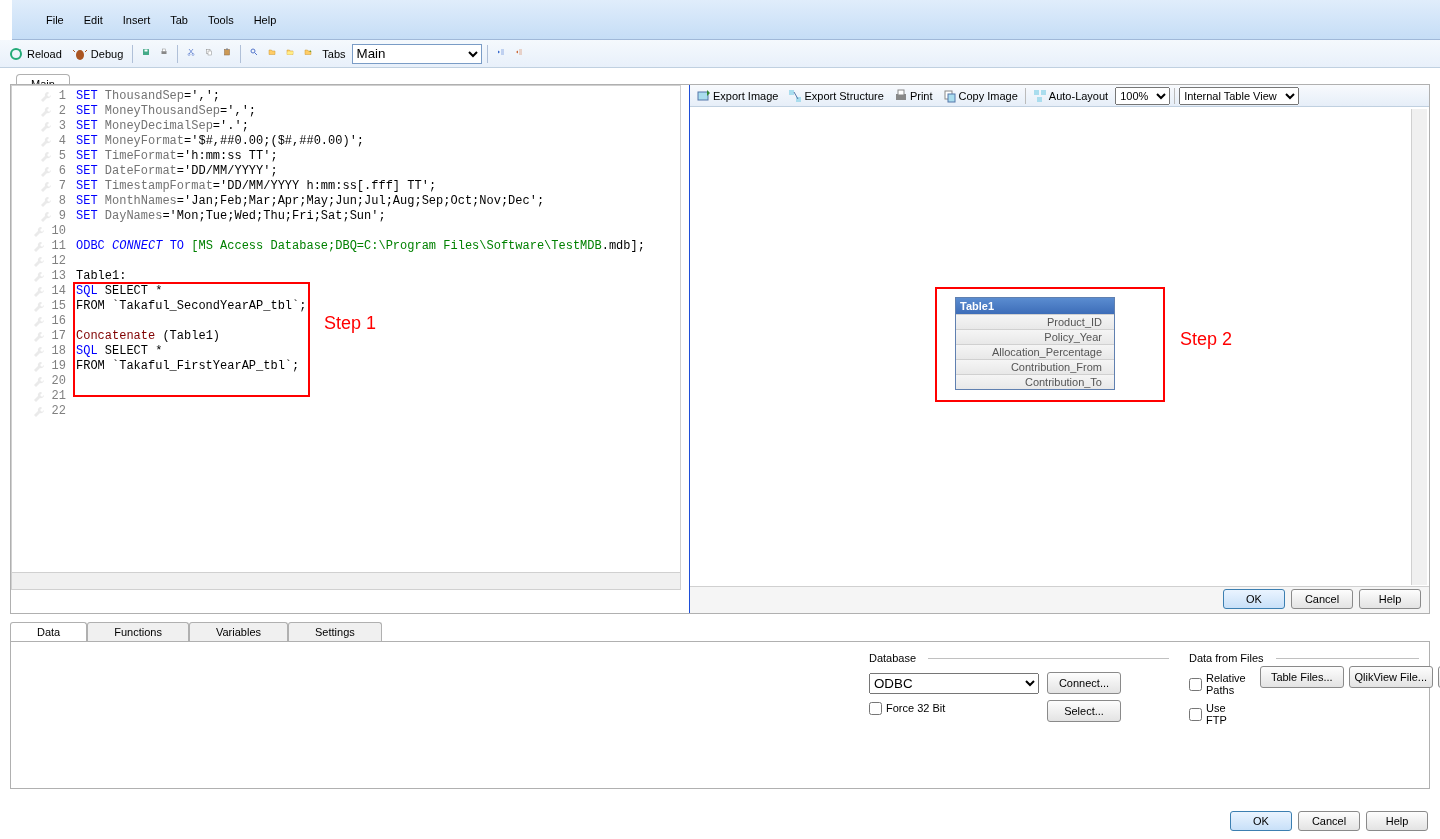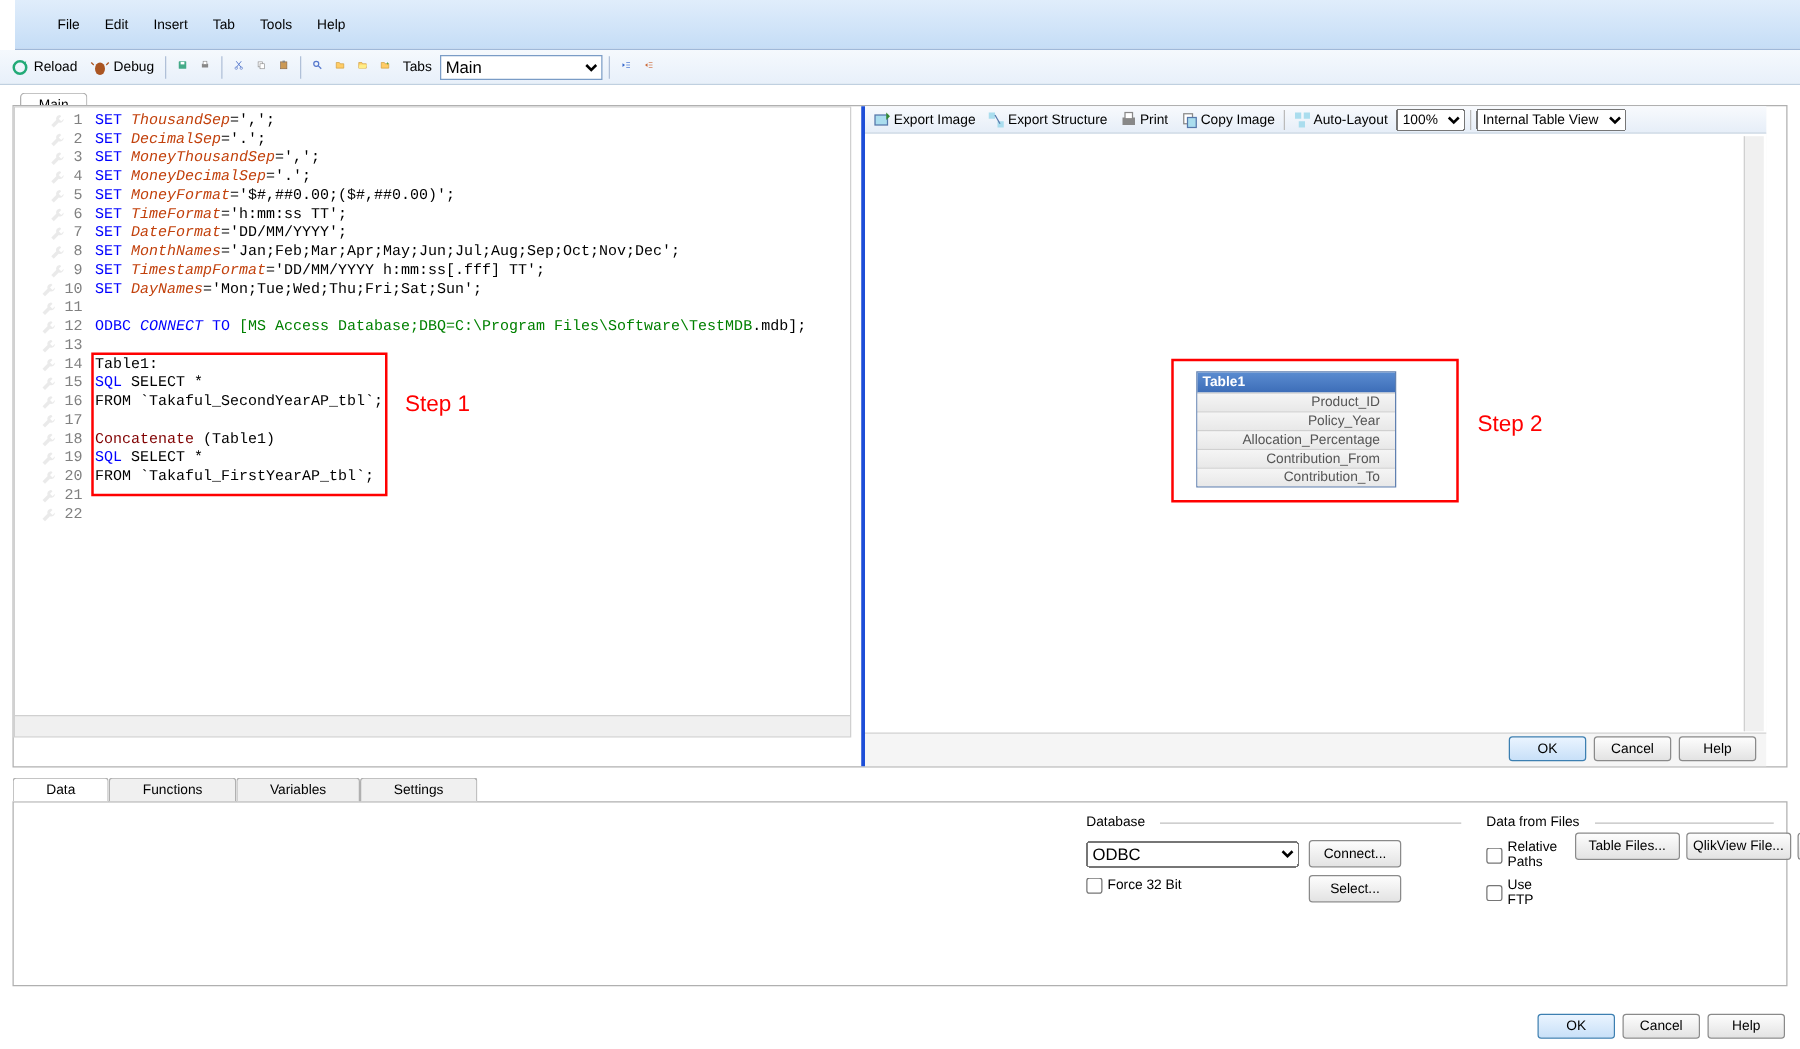--- a/index.html
+++ b/index.html
@@ -28,31 +28,31 @@
 .gutter { width: 60px; float: left; text-align: right; color: #808080; }
 .gutter .ln { padding-right: 6px; height: 15px; display: flex; justify-content: flex-end; align-items: center; }
 .gutter .wrench { width: 14px; height: 14px; margin-right: 6px; opacity: 0.3; }
 .code-lines { margin-left: 64px; }
 .code-lines .line { height: 15px; white-space: pre; }
 .kw-set { color: #0000FF; }
 .kw-odbc { color: #0000FF; }
 .kw-sql { color: #0000FF; }
 .kw-conn { color: #0000FF; font-style: italic; }
 .kw-to { color: #0000FF; }
-.ident { color: #c2410c; font-style: italic; }
+.ident { color: #737373; }
 .bracket { color: #008000; }
 .func { color: #800000; }
 .scroll-h { position: absolute; bottom: 0; left: 0; width: 670px; height: 17px; background: #f0f0f0; border-top: 1px solid #d0d0d0; }
 
 
 .redbox { position: absolute; border: 2px solid #FF0000; }
 .redlabel { position: absolute; color: #FF0000; font-size: 18px; font-family: Arial; }
 
 
-.preview-panel { position: absolute; top: 0; left: 678px; right: 16px; height: 100%; border-left: 3px solid #1d4ed8; background: #f5f5f5; }
+.preview-panel { position: absolute; top: 0; left: 678px; right: 0; height: 100%; border-left: 1px solid #1d4ed8; background: #f5f5f5; }
 .preview-toolbar { height: 22px; background: linear-gradient(#f8fafd, #e6eef8); display: flex; align-items: center; gap: 4px; padding: 0 4px; border-bottom: 1px solid #c0d0e0; font-size: 11px; }
 .preview-toolbar .tbtn { display: flex; align-items: center; gap: 2px; padding: 1px 3px; cursor: default; }
 .preview-toolbar .ticon { width: 14px; height: 14px; }
 .preview-toolbar select { height: 18px; font-size: 11px; }
 .preview-canvas { position: relative; background: #fff; height: calc(100% - 48px); border-bottom: 1px solid #d0d0d0; }
 .preview-buttons { position: absolute; bottom: 4px; right: 8px; display: flex; gap: 6px; }
 .preview-buttons button, .bottom-right button, .data-panel button { width: 62px; height: 20px; background: linear-gradient(#fdfdfd, #e3e3e3); border: 1px solid #8a8a8a; border-radius: 3px; font-size: 11px; }
 button.primary { background: linear-gradient(#eaf4ff, #c8e0f8); border: 1px solid #3c7fb1; }
 
 
@@ -372,28 +372,27 @@
             <span class="wrench">
               <svg viewBox="0 0 14 14">
                 <path d="M9 2a3 3 0 00-3 4L2 10l2 2 4-4a3 3 0 004-3l-2 2-2-2 2-2z" fill="#bbb"></path>
               </svg>
             </span>
             <span>22</span>
           </div>
         </div>
       <div class="code-lines" id="codelines">
           <div class="line"><span class="kw-set">SET </span><span class="ident">ThousandSep</span><span>=',';</span></div>
-          <div class="line"><span class="kw-set">SET </span><span class="ident">DecimalSep</span><span>='.';</span></div>
           <div class="line"><span class="kw-set">SET </span><span class="ident">MoneyThousandSep</span><span>=',';</span></div>
           <div class="line"><span class="kw-set">SET </span><span class="ident">MoneyDecimalSep</span><span>='.';</span></div>
           <div class="line"><span class="kw-set">SET </span><span class="ident">MoneyFormat</span><span>='$#,##0.00;($#,##0.00)';</span></div>
           <div class="line"><span class="kw-set">SET </span><span class="ident">TimeFormat</span><span>='h:mm:ss TT';</span></div>
           <div class="line"><span class="kw-set">SET </span><span class="ident">DateFormat</span><span>='DD/MM/YYYY';</span></div>
+          <div class="line"><span class="kw-set">SET </span><span class="ident">TimestampFormat</span><span>='DD/MM/YYYY h:mm:ss[.fff] TT';</span></div>
           <div class="line"><span class="kw-set">SET </span><span class="ident">MonthNames</span><span>='Jan;Feb;Mar;Apr;May;Jun;Jul;Aug;Sep;Oct;Nov;Dec';</span></div>
-          <div class="line"><span class="kw-set">SET </span><span class="ident">TimestampFormat</span><span>='DD/MM/YYYY h:mm:ss[.fff] TT';</span></div>
           <div class="line"><span class="kw-set">SET </span><span class="ident">DayNames</span><span>='Mon;Tue;Wed;Thu;Fri;Sat;Sun';</span></div>
           <div class="line"></div>
           <div class="line"><span class="kw-odbc">ODBC </span><span class="kw-conn">CONNECT </span><span class="kw-to">TO </span><span class="bracket">[MS Access Database;DBQ=C:\Program Files\Software\TestMDB</span><span>.mdb];</span></div>
           <div class="line"></div>
           <div class="line"><span>Table1:</span></div>
           <div class="line"><span class="kw-sql">SQL </span><span>SELECT *</span></div>
           <div class="line"><span>FROM `Takaful_SecondYearAP_tbl`;</span></div>
           <div class="line"></div>
           <div class="line"><span class="func">Concatenate</span><span> (Table1)</span></div>
           <div class="line"><span class="kw-sql">SQL </span><span>SELECT *</span></div>

